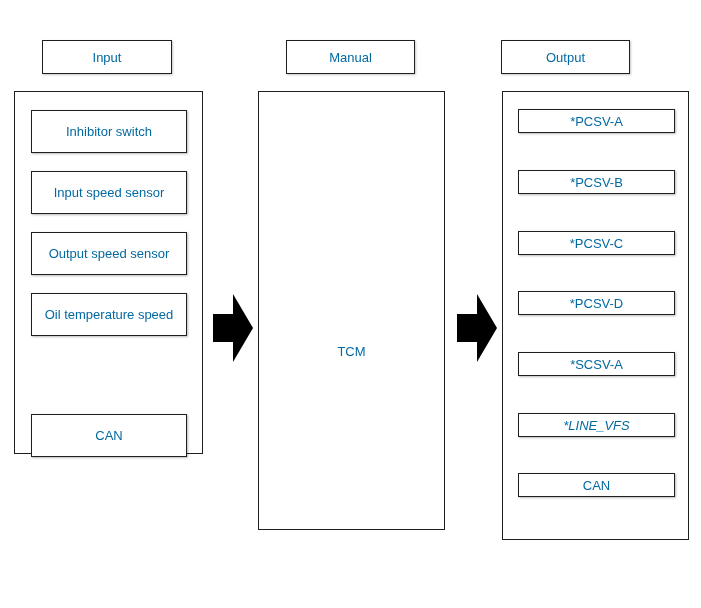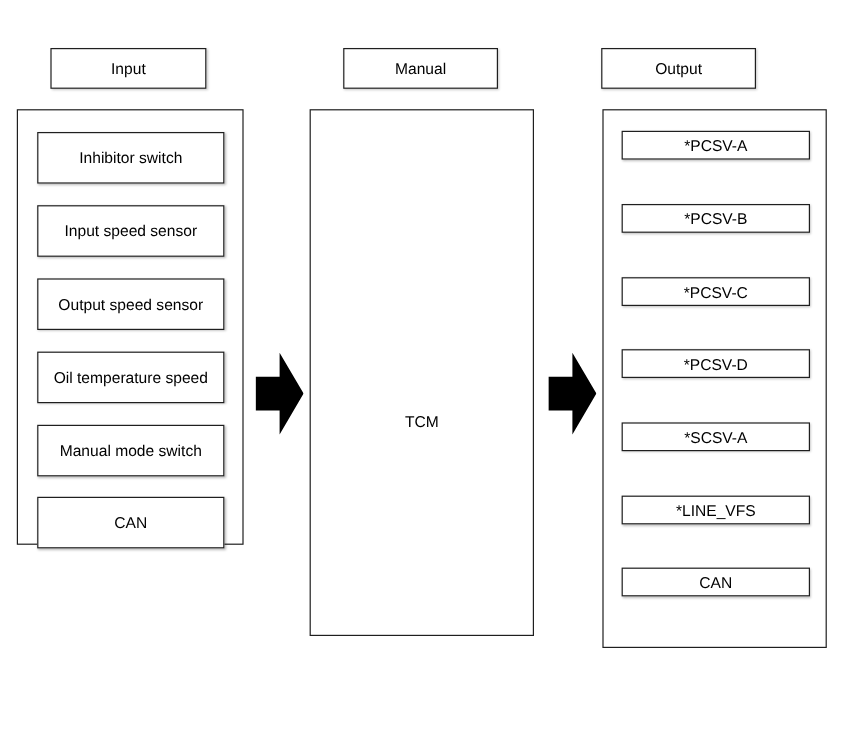--- a/index.html
+++ b/index.html
@@ -4,21 +4,21 @@
 <style>
   * { box-sizing: border-box; }
   html, body { margin: 0; padding: 0; background: #ffffff; }
 
   .canvas {
     position: relative;
     width: 701px;
     height: 608px;
     background: #ffffff;
     font-family: "Liberation Sans", sans-serif;
-    color: #000000;
+    color: #0369a1;
     overflow: hidden;
   }
 
   .hdr {
     position: absolute;
     height: 34px;
     border: 1px solid #1f1f1f;
     background: #ffffff;
     display: flex;
     align-items: center;
@@ -49,21 +49,21 @@
     font-size: 13px;
     text-align: center;
     box-shadow: 1px 1px 2px rgba(0,0,0,0.28);
   }
   .in-item  { left: 16px; width: 156px; height: 43px; }
   #in0 { top: 18px; }  #in1 { top: 79px; }  #in2 { top: 140px; }
   #in3 { top: 201px; } #in4 { top: 262px; } #in5 { top: 322px; }
 
   .out-item { left: 15px; width: 157px; height: 24px; }
   #out0 { top: 17px; }  #out1 { top: 78px; }  #out2 { top: 139px; }
-  #out3 { top: 199px; } #out4 { top: 260px; } #out5 { top: 321px; }
+  #out3 { top: 199px; } #out4 { top: 260px; } #out5 { top: 321px; font-style: italic; }
   #out6 { top: 381px; }
 
   .tcm-label {
     position: absolute;
     left: 0; right: 0;
     top: 252px;
     text-align: center;
     font-size: 13px;
   }
 
@@ -97,23 +97,20 @@
     </div>
     <div class="item in-item" id="in1">
       <span>Input speed sensor</span>
     </div>
     <div class="item in-item" id="in2">
       <span>Output speed sensor</span>
     </div>
     <div class="item in-item" id="in3">
       <span>Oil temperature speed</span>
     </div>
-    <div class="item in-item" id="in4">
-      <span>Manual mode switch</span>
-    </div>
     <div class="item in-item" id="in5">
       <span>CAN</span>
     </div>
   </div>
 
   <svg class="arrow" id="arrow-1" viewBox="0 0 40 72">
     <polygon points="0,22 20,22 20,2 40,36 20,70 20,50 0,50"></polygon>
   </svg>
 
   <div class="group" id="control-group">

